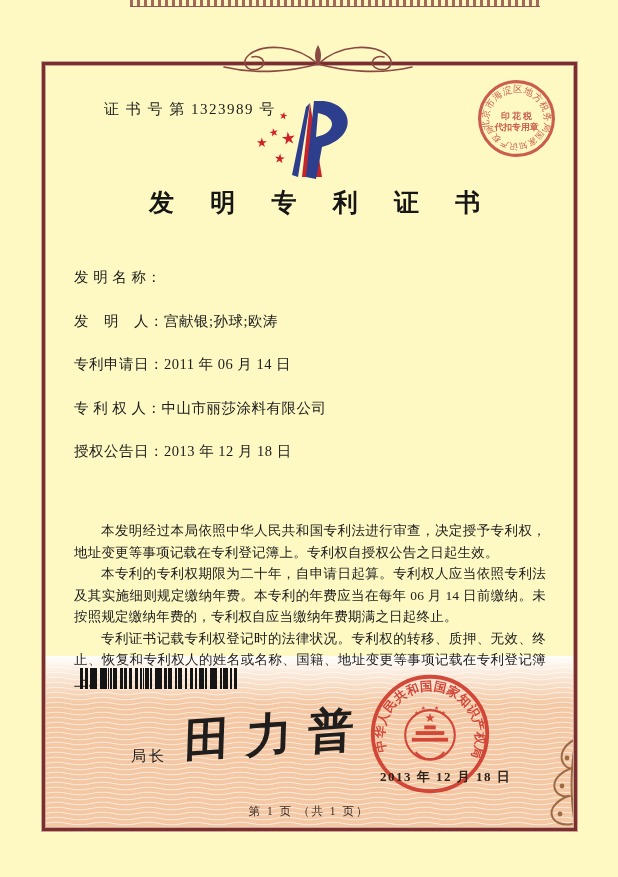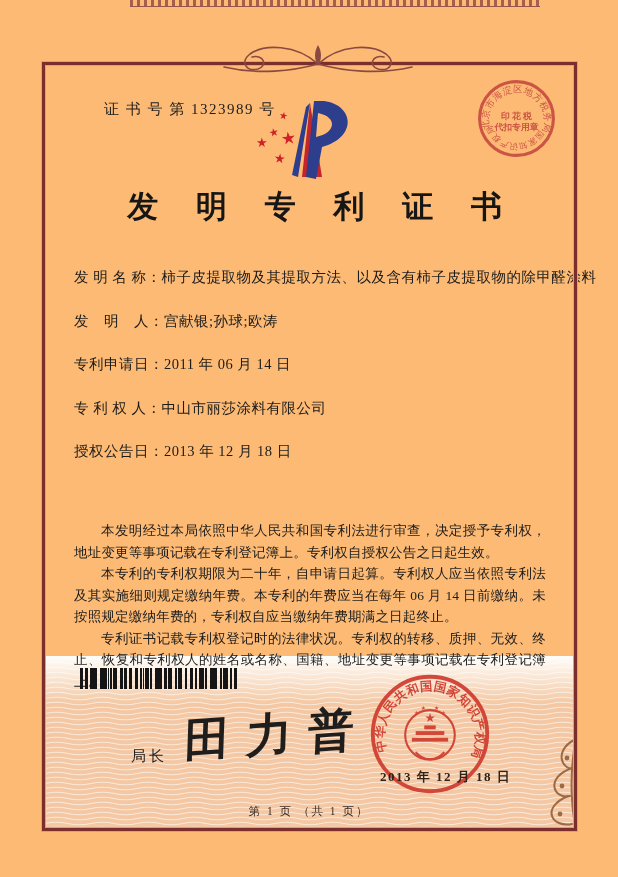--- a/index.html
+++ b/index.html
@@ -1,18 +1,18 @@
 <!DOCTYPE html>
 <html><head>
 <meta charset="utf-8">
 <style>
   html,body{margin:0;padding:0;background:#e8e8e8;}
   .page{
     position:relative; width:618px; height:877px; margin:0 auto;
-    background:#fdba74; overflow:hidden;
+    background:#fef9c3; overflow:hidden;
     font-family:"Liberation Serif","DejaVu Serif",serif; color:#1c1c1c;
   }
   .abs{position:absolute;}
 
   
   .top-edge{
     left:130px; top:0; width:410px; height:6px;
     border-bottom:1px solid #96554c;
     background:repeating-linear-gradient(90deg, rgba(150,80,70,.85) 0 3px, rgba(150,80,70,0) 3px 7px);
     z-index:6;
@@ -28,21 +28,21 @@
 
   .cert-no{left:104px; top:100px; font-size:15px; letter-spacing:1.5px; white-space:pre; z-index:3;}
 
   .logo{left:254px; top:96px; width:104px; height:86px; z-index:3;}
   .logo .star{position:absolute; color:#cf2127; line-height:1; font-family:"DejaVu Sans",sans-serif;}
 
   .tax-stamp{left:477px; top:79px; width:79px; height:79px; opacity:.87; z-index:4;}
 
   .title{
     left:11px; right:0; top:186px; text-align:center;
-    font-size:31px; font-weight:600; letter-spacing:15px; text-indent:15px;
+    font-size:25px; font-weight:600; letter-spacing:15px; text-indent:15px;
     color:#161616; z-index:3;
   }
 
   .fields{left:74px; top:268px; width:500px; z-index:3;}
   .field-row{height:20px; margin-bottom:23.5px; font-size:14.5px; display:flex;}
   .field-label{white-space:pre; letter-spacing:.5px;}
   .field-value{white-space:pre; letter-spacing:.5px;}
 
   .body-text{left:74px; top:520px; width:472px; font-size:13.5px; line-height:21.5px;
     text-align:justify; z-index:3; letter-spacing:.2px;}
@@ -153,21 +153,20 @@
     </text>
     <text x="38" y="38" font-size="8.5" fill="#c4473d" text-anchor="middle" font-weight="bold">印 花 税</text>
     <text x="38" y="49" font-size="8.5" fill="#c4473d" text-anchor="middle" font-weight="bold">代扣专用章</text>
   </svg>
 
   <div class="abs title">发 明 专 利 证 书</div>
 
   <div class="abs fields">
     <div class="field-row">
       <span class="field-label">发 明 名 称：</span>
-      <span class="field-value">柿子皮提取物及其提取方法、以及含有柿子皮提取物的除甲醛涂料</span>
     </div>
     <div class="field-row">
       <span class="field-label">发　明　人：</span>
       <span class="field-value">宫献银;孙球;欧涛</span>
     </div>
     <div class="field-row">
       <span class="field-label">专利申请日：</span>
       <span class="field-value">2011 年 06 月 14 日</span>
     </div>
     <div class="field-row">

